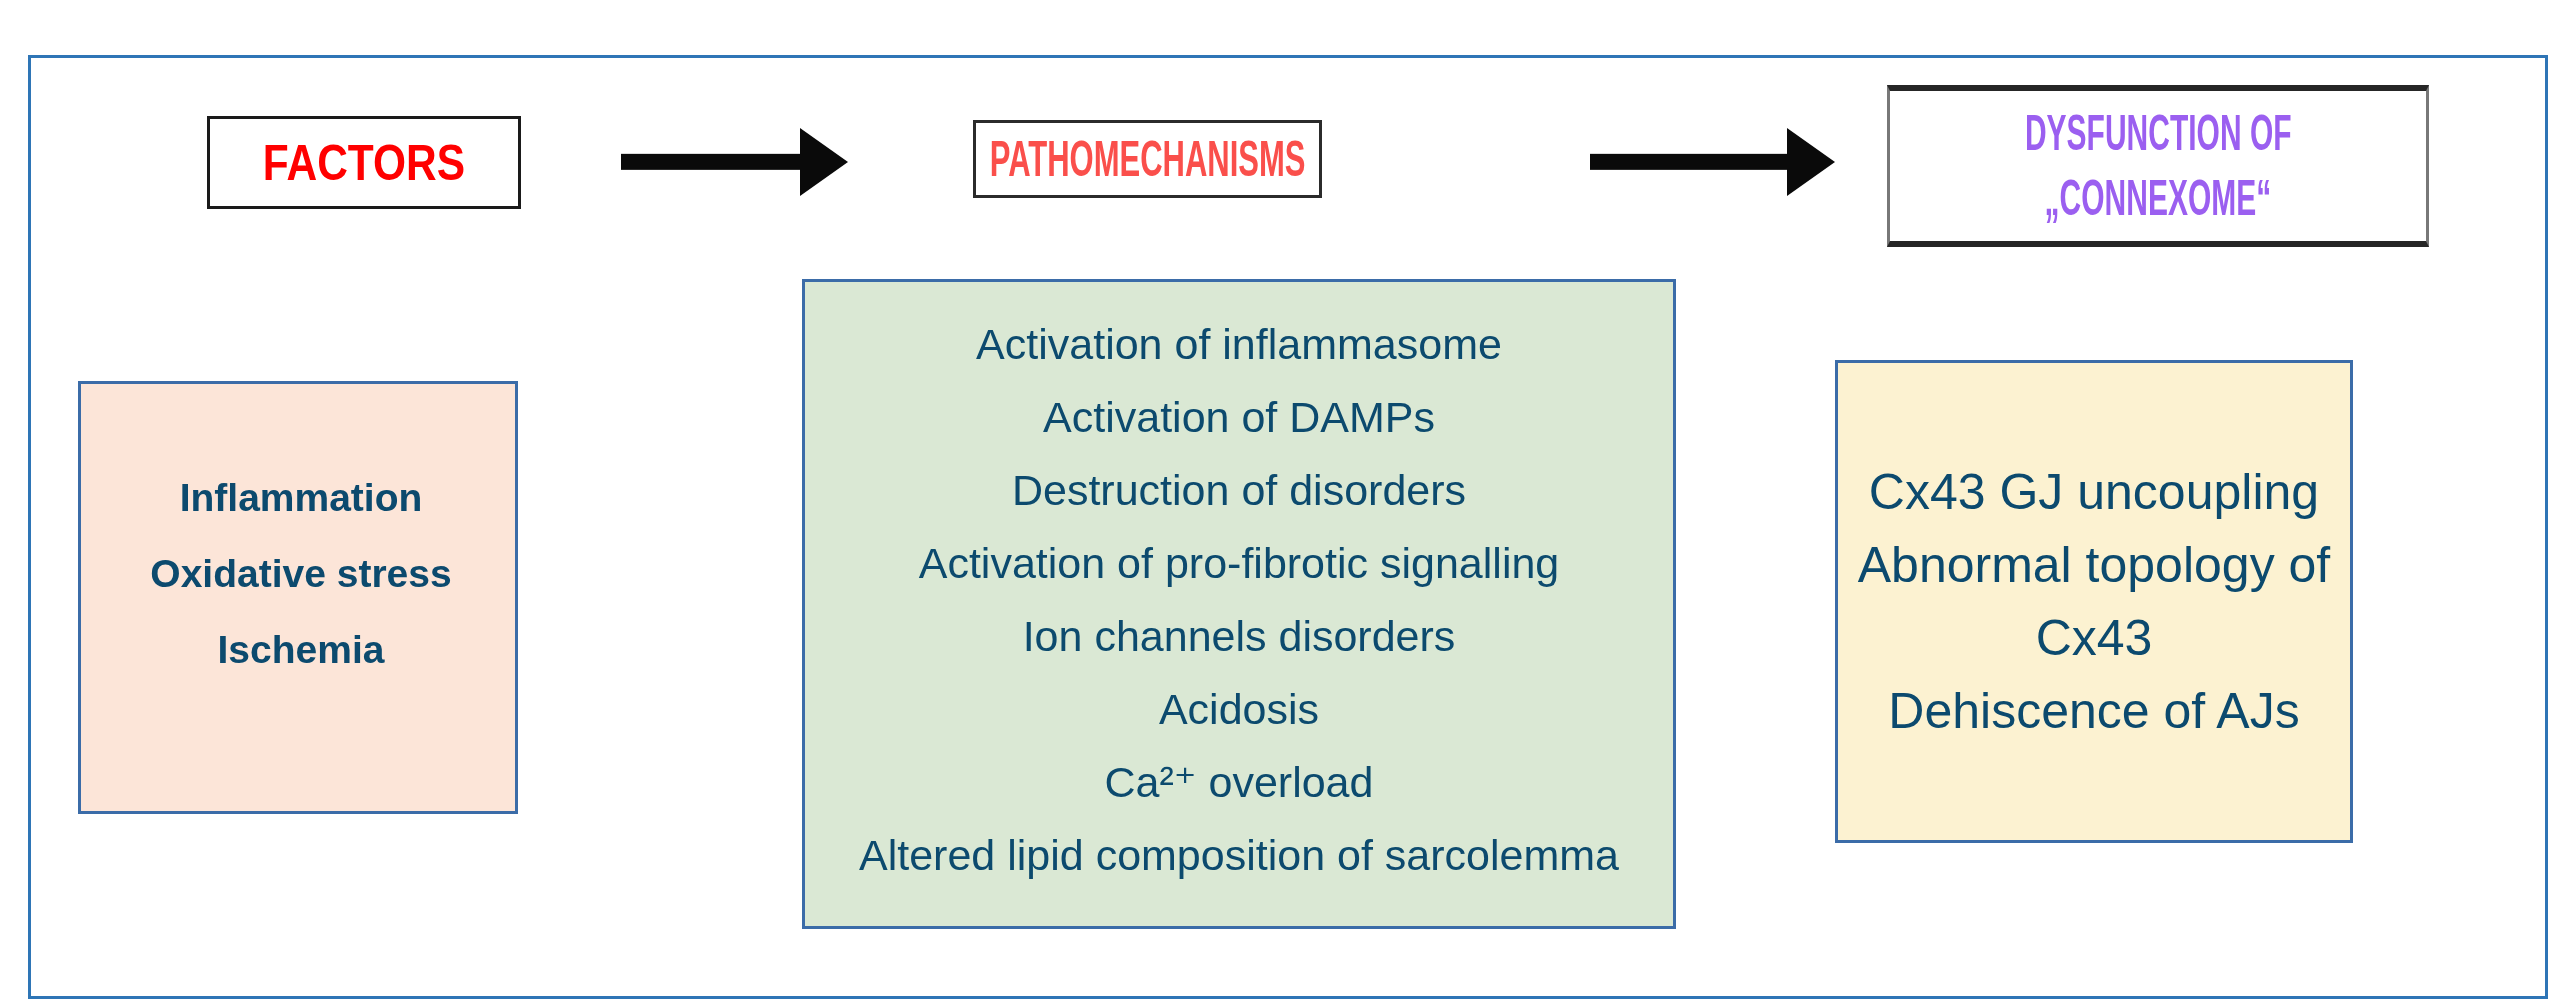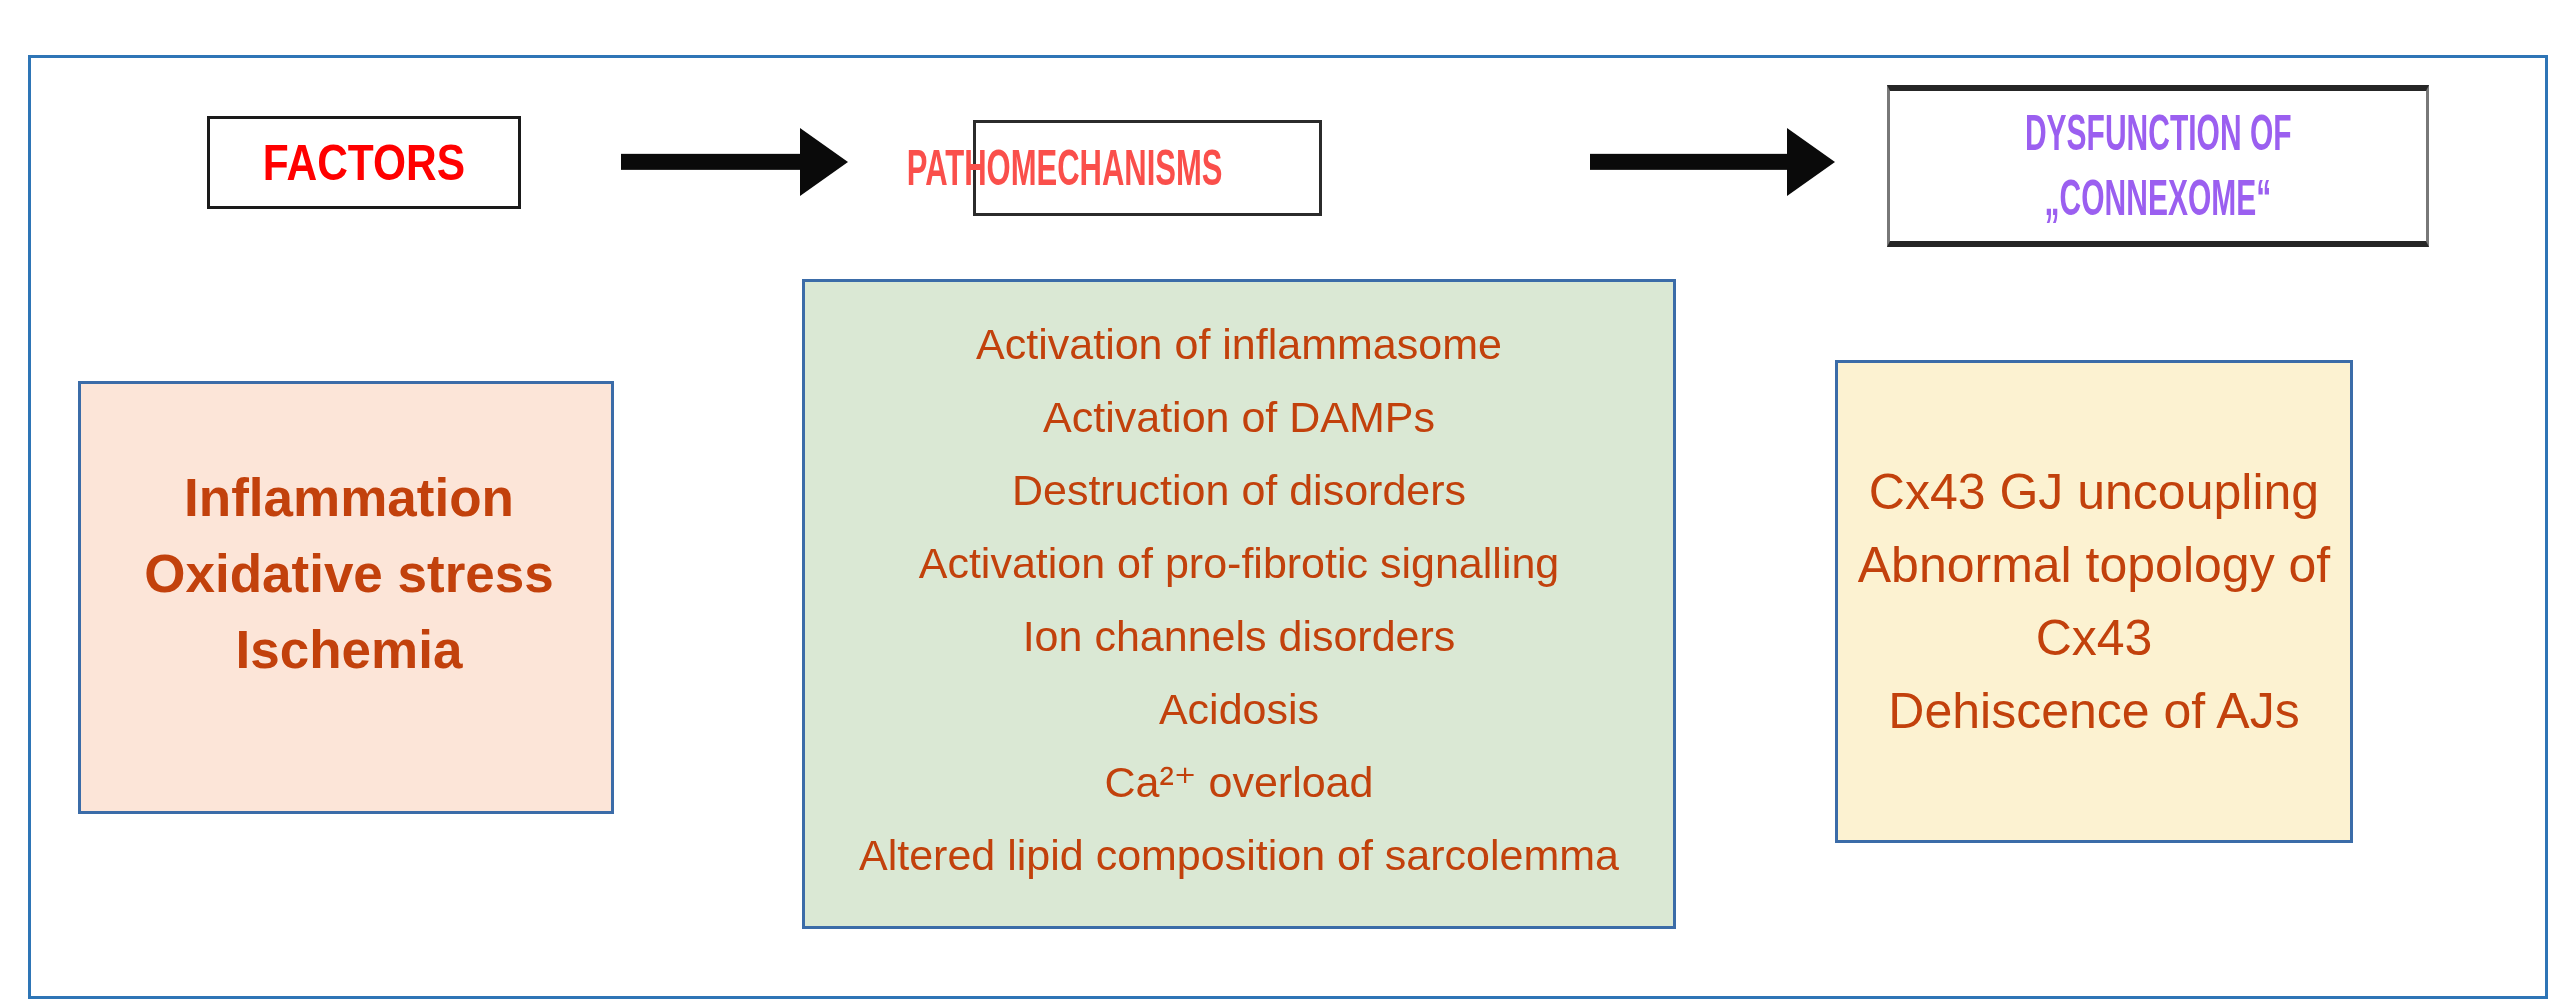--- a/index.html
+++ b/index.html
@@ -40,23 +40,22 @@
   }
   #factors-box {
     left: 207px; top: 88px; width: 314px; height: 93px;
     border: 3.9px solid #1a1a1a;
   }
   #factors-box .stage-label {
     font-size: 50px;
     transform: scaleX(0.85);
   }
   #patho-box {
-    left: 973px; top: 92px; width: 349px; height: 96px;
+    left: 973px; top: 92px; width: 349px; height: 78px;
     border: 3.9px solid #2b2b2b;
-    align-items: flex-end;
   }
   #patho-box .stage-label {
     font-size: 50px;
     transform: scaleX(0.62);
   }
   #dys-box {
     left: 1887px; top: 57px; width: 542px; height: 162px;
     border-left: 3.1px solid #787878;
     border-right: 3.1px solid #787878;
     border-top: 6.2px solid #262626;
@@ -93,28 +92,28 @@
 
   
   .content-box {
     position: absolute;
     border: 3.1px solid #3B6CA8;
     display: flex;
     flex-direction: column;
     align-items: center;
     justify-content: center;
     text-align: center;
-    color: #c2410c;
+    color: #0c4a6e;
   }
   .content-box .list-item { width: 100%; }
 
   #factors-list {
-    left: 78px; top: 353px; width: 536px; height: 433px;
+    left: 78px; top: 353px; width: 440px; height: 433px;
     font-weight: bold;
-    font-size: 53px;
+    font-size: 39px;
     padding-bottom: 47px;
     padding-left: 6px;
   }
   #factors-list .list-item { line-height: 76px; }
 
   #patho-list {
     left: 802px; top: 251px; width: 874px; height: 650px;
     font-size: 43px;
     padding: 0 3.1px 7.8px 3.1px;
   }

